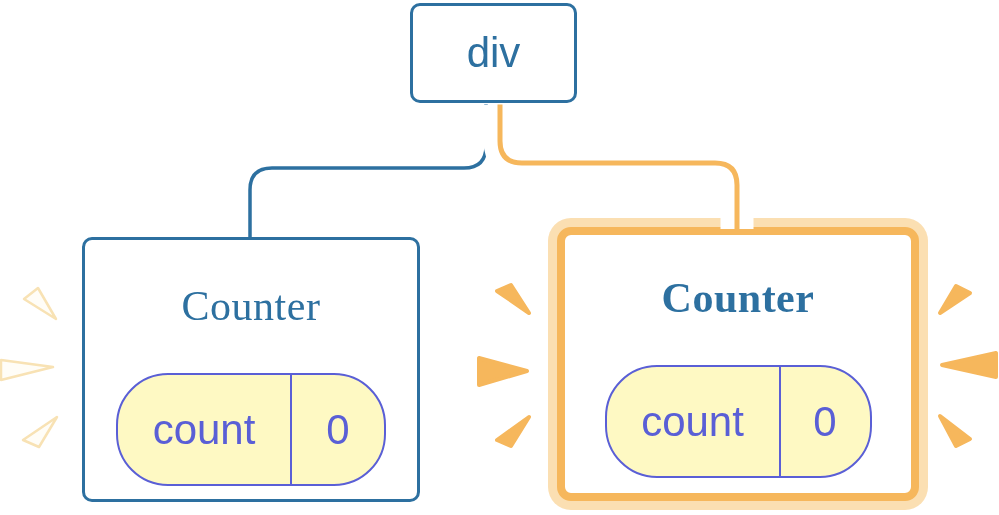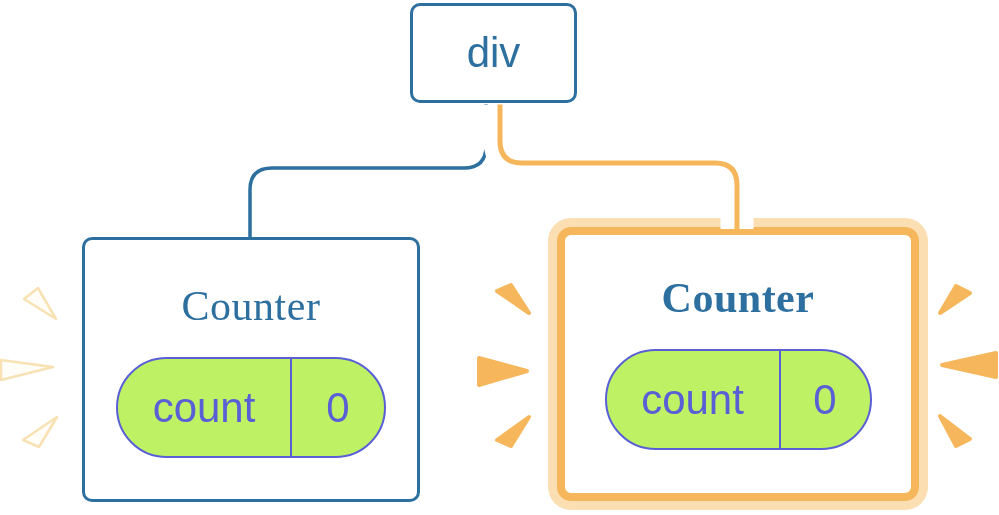--- a/index.html
+++ b/index.html
@@ -59,29 +59,29 @@
     color:var(--c-blue);
     font-weight:500;
     letter-spacing:0.5px;
     font-family:Liberation Serif, serif;
   }
   .counter-right-wrap .counter-title{
     margin-top:42px;
     font-weight:700;
   }
   .state-pill{
-    margin-top:30px;
-    width:270px;height:101px;
+    margin-top:46px;
+    width:270px;height:113px;
     box-sizing:border-box;
     border:2px solid var(--c-purple);
     border-radius:52px;
     display:flex;
     align-items:stretch;
     overflow:hidden;
-    background:#bef264;
+    background:#fef9c3;
   }
   .counter-right-wrap .state-pill{ width:267px; }
   .state-pill .key{
     width:172px;
     display:flex;align-items:center;justify-content:center;
     font-size:42px;
     color:var(--c-purple);
   }
   .state-pill .divider{
     width:0;

